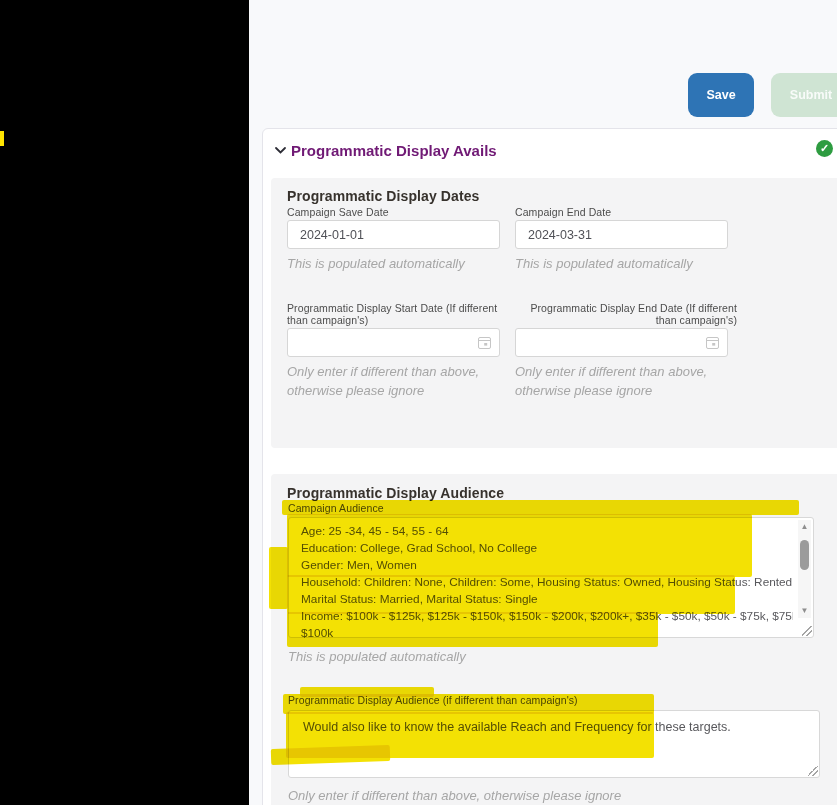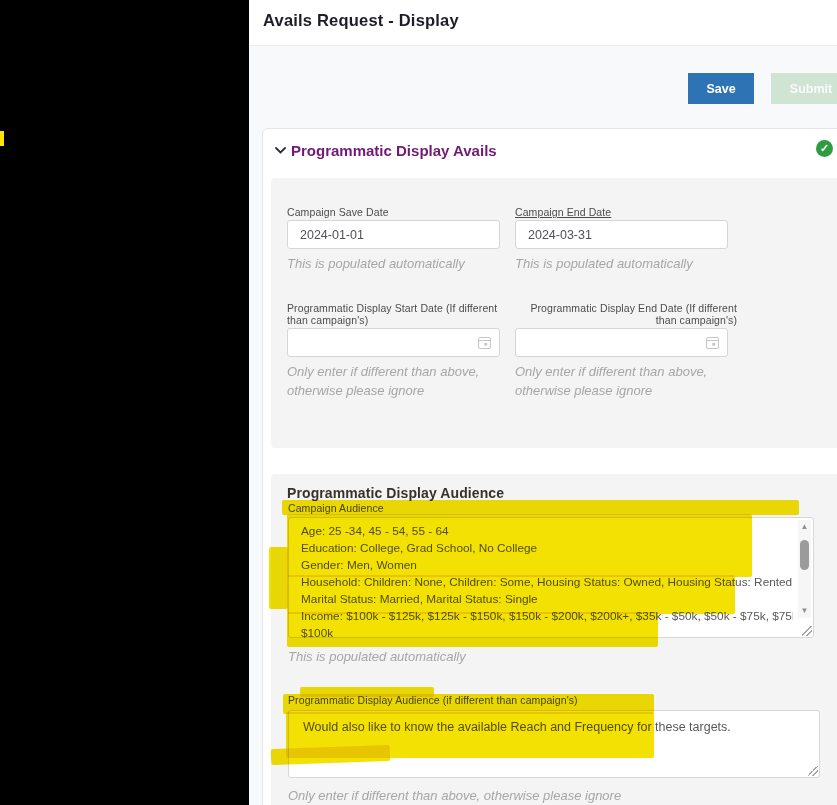--- a/index.html
+++ b/index.html
@@ -10,21 +10,21 @@
   .sidebar{position:absolute;left:0;top:0;width:249px;height:805px;background:#000;}
   .sidebar-tick{position:absolute;left:0;top:131px;width:4px;height:15px;background:#ffe400;}
 
   
   .topbar{position:absolute;left:249px;top:0;width:588px;height:45px;background:#fff;
           border-bottom:1px solid #ebebf0;}
   .topbar-title{position:absolute;left:14px;top:11px;font-size:16.5px;font-weight:700;
                 color:#1d1d28;letter-spacing:.2px;}
 
   
-  .btn{position:absolute;top:73px;height:31px;border:none;border-radius:0;font-size:12.5px;
+  .btn{position:absolute;top:73px;height:44px;border:none;border-radius:9px;font-size:12.5px;
        font-weight:700;font-family:inherit;cursor:pointer;}
   .btn-save{left:688px;width:66px;background:#2e74b5;color:#fff;}
   .btn-submit{left:771px;width:80px;background:#cfe4d3;color:rgba(255,255,255,.85);}
 
   
   .card{position:absolute;left:262px;top:128px;width:620px;height:710px;background:#fff;
         border:1px solid #e4e4ea;border-radius:6px;box-sizing:border-box;}
   .chev{position:absolute;left:11px;top:17px;width:13px;height:9px;cursor:pointer;}
   .card-title{position:absolute;left:28px;top:13px;font-size:15px;font-weight:700;color:#701a75;}
   .check{position:absolute;left:553px;top:11px;width:17px;height:17px;border-radius:50%;
@@ -73,39 +73,37 @@
 </style>
 </head>
 <body>
 
 <div class="page">
 
   <div class="sidebar">
     <div class="sidebar-tick"></div>
   </div>
 
-  <div class="topbar">
-    <div class="topbar-title">Avails Request - Display</div>
-  </div>
 
   <button class="btn btn-save">Save</button>
   <button class="btn btn-submit" disabled="">Submit</button>
 
   <div class="card">
 
     <svg class="chev" viewBox="0 0 13 9">
       <path d="M2 2 L6.5 6.5 L11 2" stroke="#2c2c35" stroke-width="1.8" fill="none" stroke-linecap="round"></path>
     </svg>
     <div class="card-title">Programmatic Display Avails</div>
     <div class="check">✓</div>
 
     <div class="panel panel-dates">
+      <div class="p-title" style="left:16px;top:10px;">Programmatic Display Dates</div>
 
       <div class="lbl" style="left:16px;top:28px;">Campaign Save Date</div>
-      <div class="lbl" style="left:244px;top:28px;text-decoration:underline;">Campaign End Date</div>
+      <div class="lbl" style="left:244px;top:28px;">Campaign End Date</div>
       <input class="inp" style="left: 16px; top: 42px;" readonly="" value="2024-01-01">
       <input class="inp" style="left: 244px; top: 42px;" readonly="" value="2024-03-31">
       <div class="help" style="left:16px;top:76px;">This is populated automatically</div>
       <div class="help" style="left:244px;top:76px;">This is populated automatically</div>
 
       <div class="lbl" style="left:16px;top:124px;width:222px;">Programmatic Display Start Date (If different than campaign's)</div>
       <div class="lbl" style="left:244px;top:124px;width:222px;text-align:right;">Programmatic Display End Date (If different than campaign's)</div>
 
       <input class="inp" style="left: 16px; top: 150px;" readonly="">
       <svg class="cal" style="left:206px;top:157px;" viewBox="0 0 15 15">

